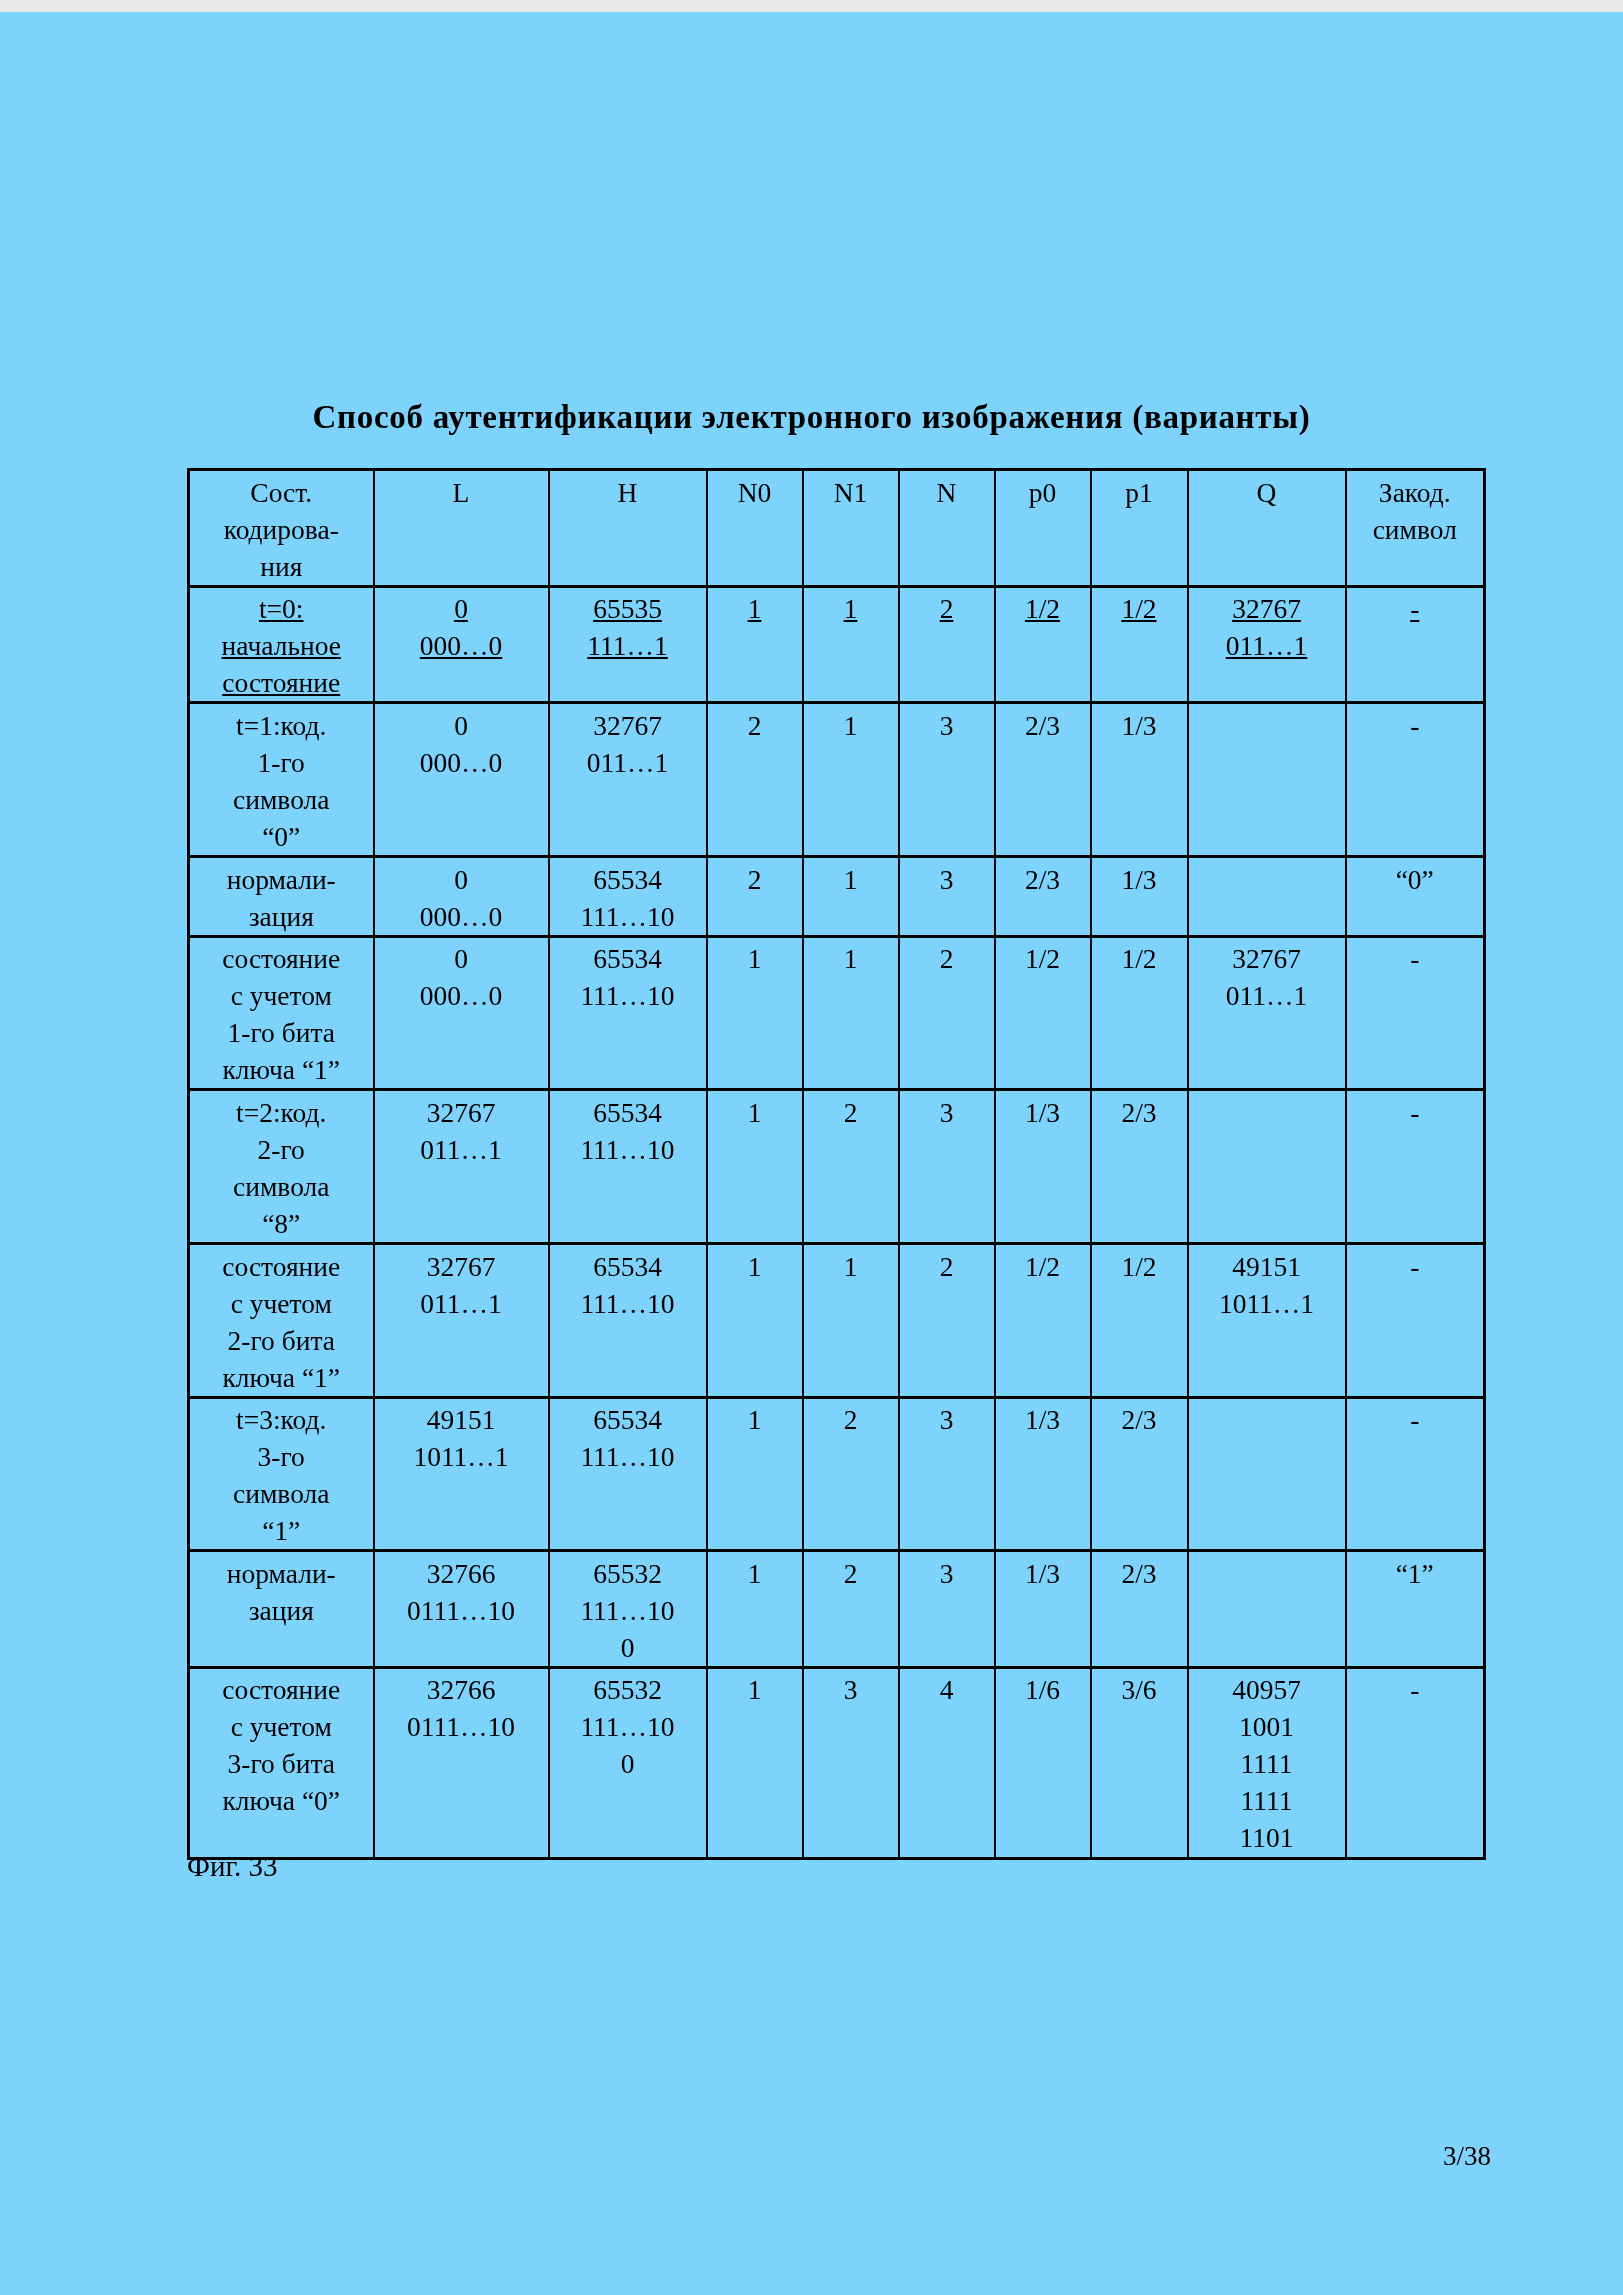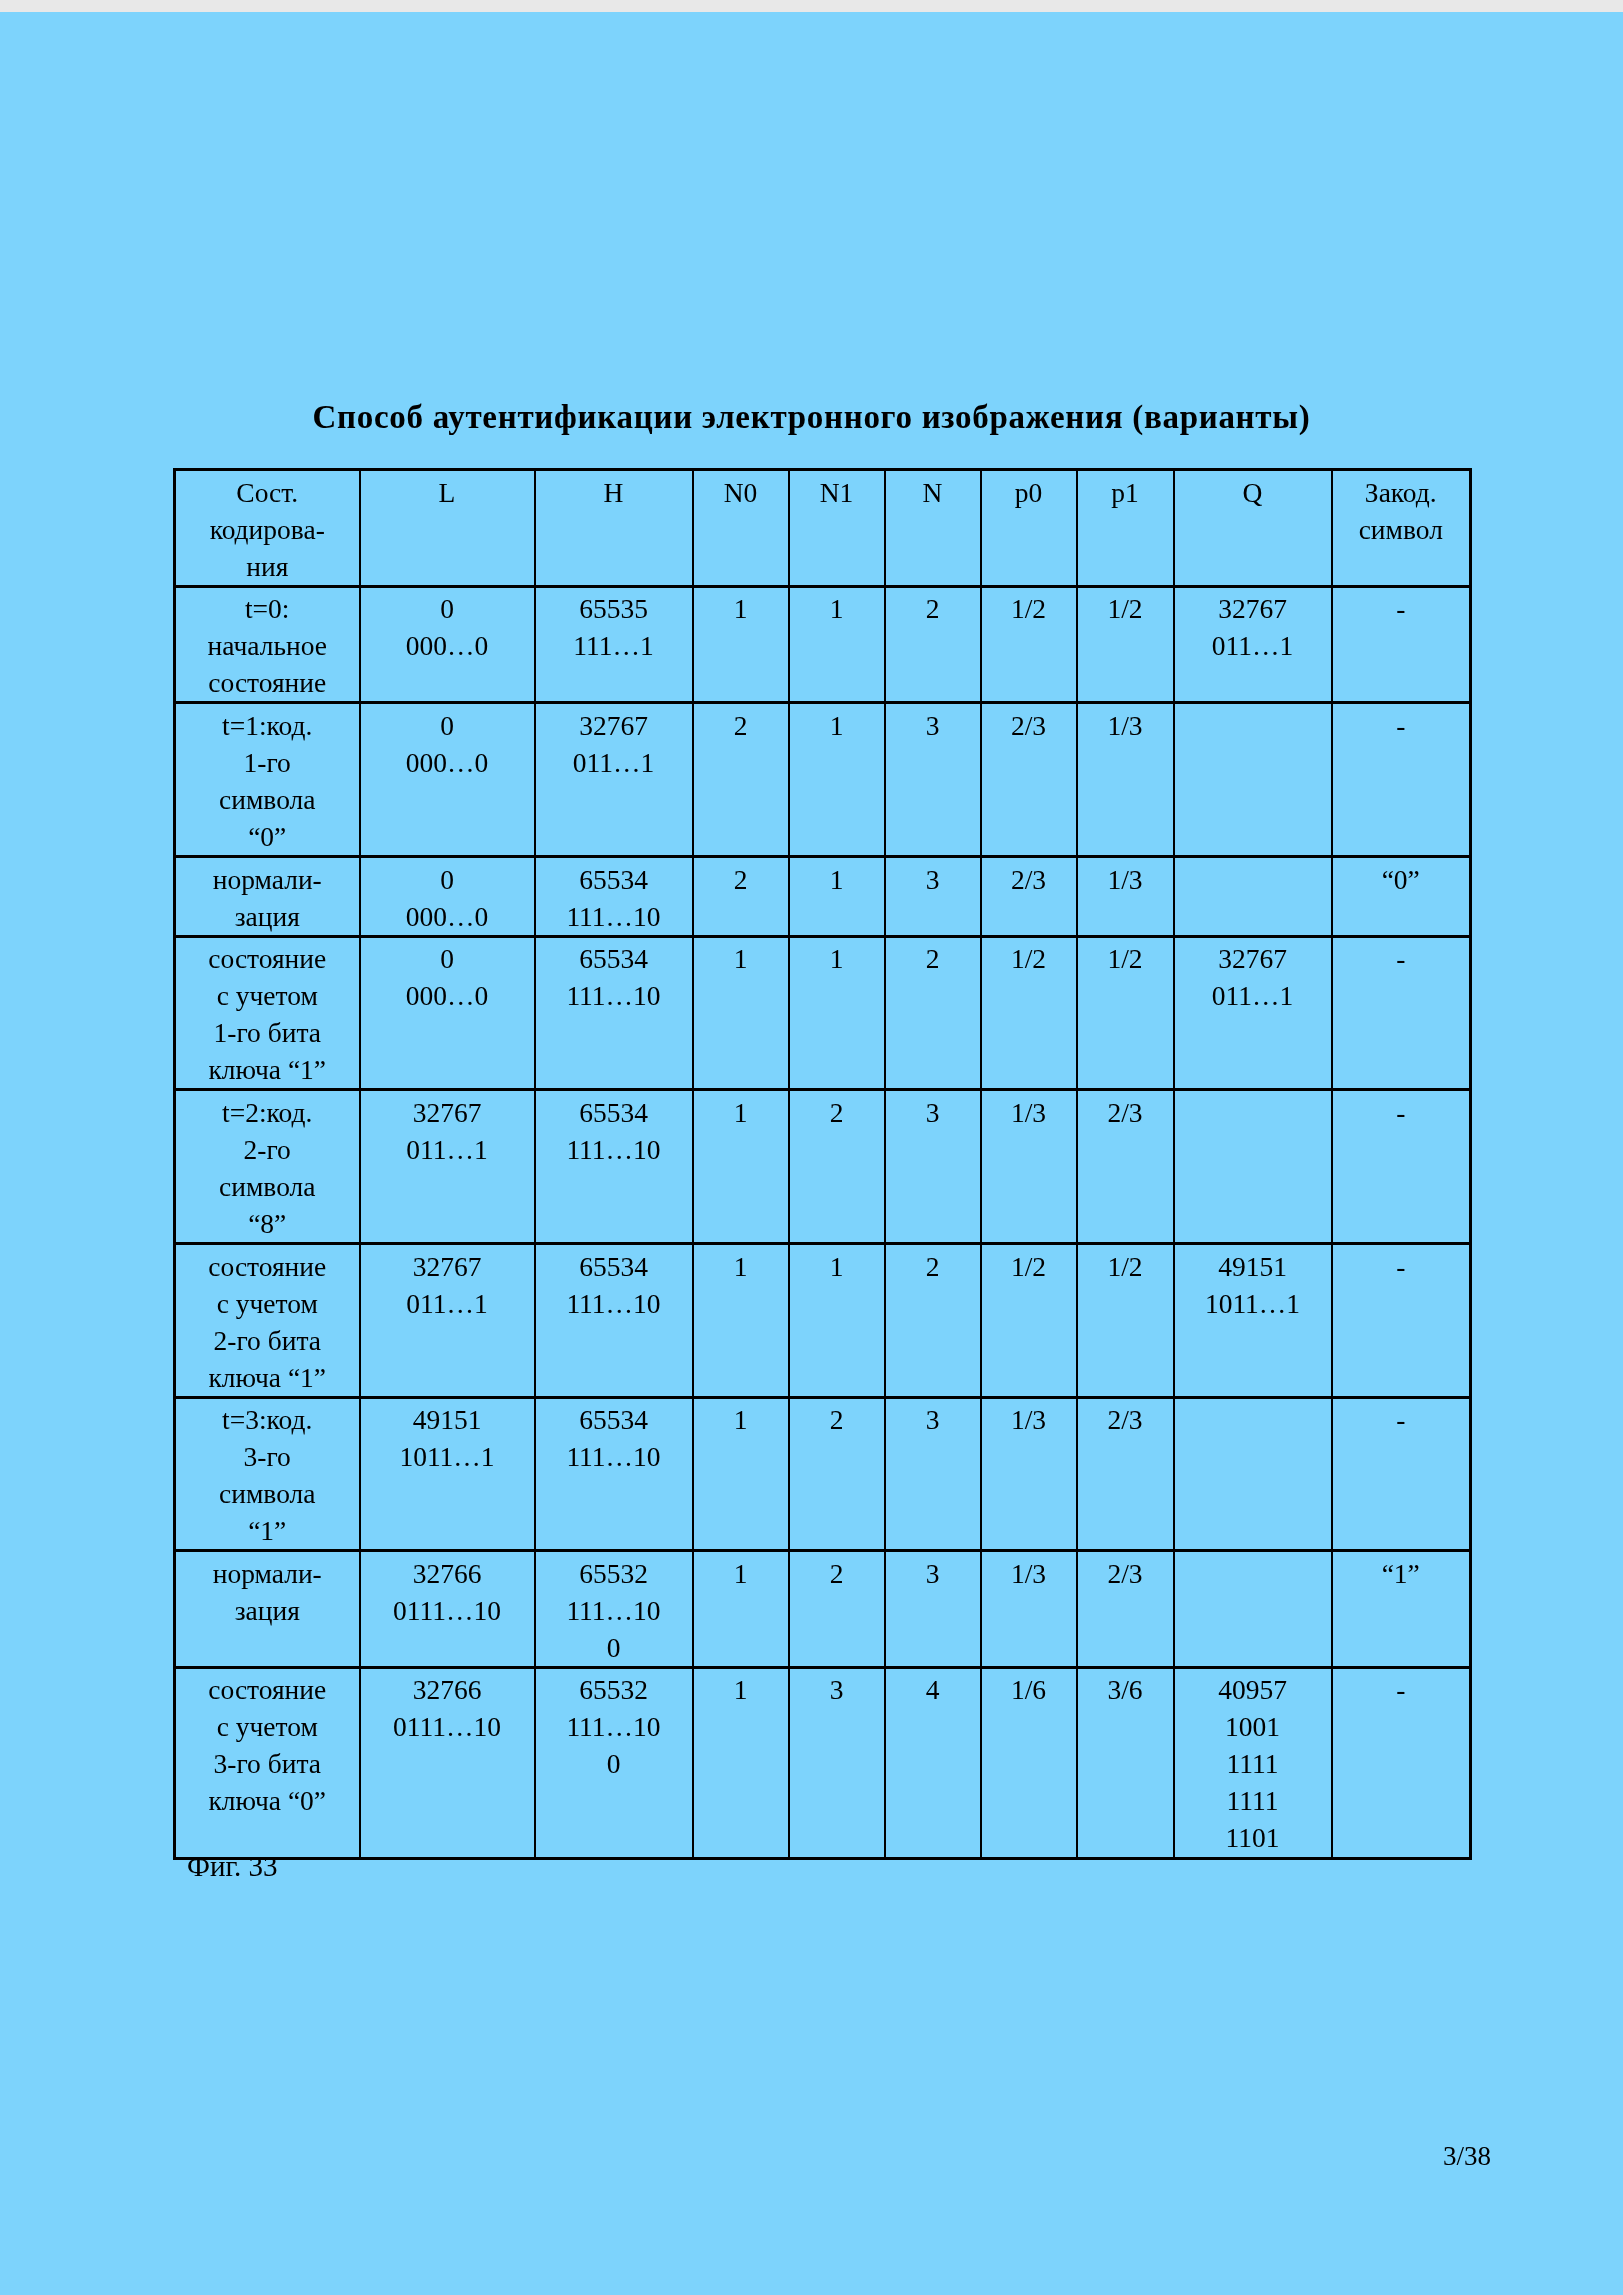--- a/index.html
+++ b/index.html
@@ -24,42 +24,42 @@
     width: 1623px;
     text-align: center;
     font-size: 33px;
     font-weight: bold;
     letter-spacing: 0.7px;
     margin: 0;
   }
   table.tbl {
     position: absolute;
     top: 456px;
-    left: 173px;
+    left: 187px;
     width: 1296px;
     border-collapse: collapse;
     table-layout: fixed;
     border: 3.3px solid #000;
     padding-left: 16px;
   }
   table.tbl th, table.tbl td {
     border: 2px solid #000;
     border-top-width: 3.3px;
     border-bottom-width: 3.3px;
     vertical-align: top;
     text-align: center;
     white-space: pre-line;
     font-size: 27.5px;
     font-weight: normal;
     line-height: 37px;
     padding: 2.6px 2.6px 0 2.6px;
     overflow: hidden;
   }
   tr.rh { height: 113px; }
-  tr.r1 { height: 113px; }
+  tr.r1 { height: 113px; text-decoration: underline; }
   tr.r2 { height: 154px; }
   tr.r3 { height: 79px; }
   tr.r4 { height: 152px; }
   tr.r5 { height: 153px; }
   tr.r6 { height: 152px; }
   tr.r7 { height: 153px; }
   tr.r8 { height: 116px; }
   tr.r9 { height: 191px; }
   .fig-caption {
     position: absolute;

